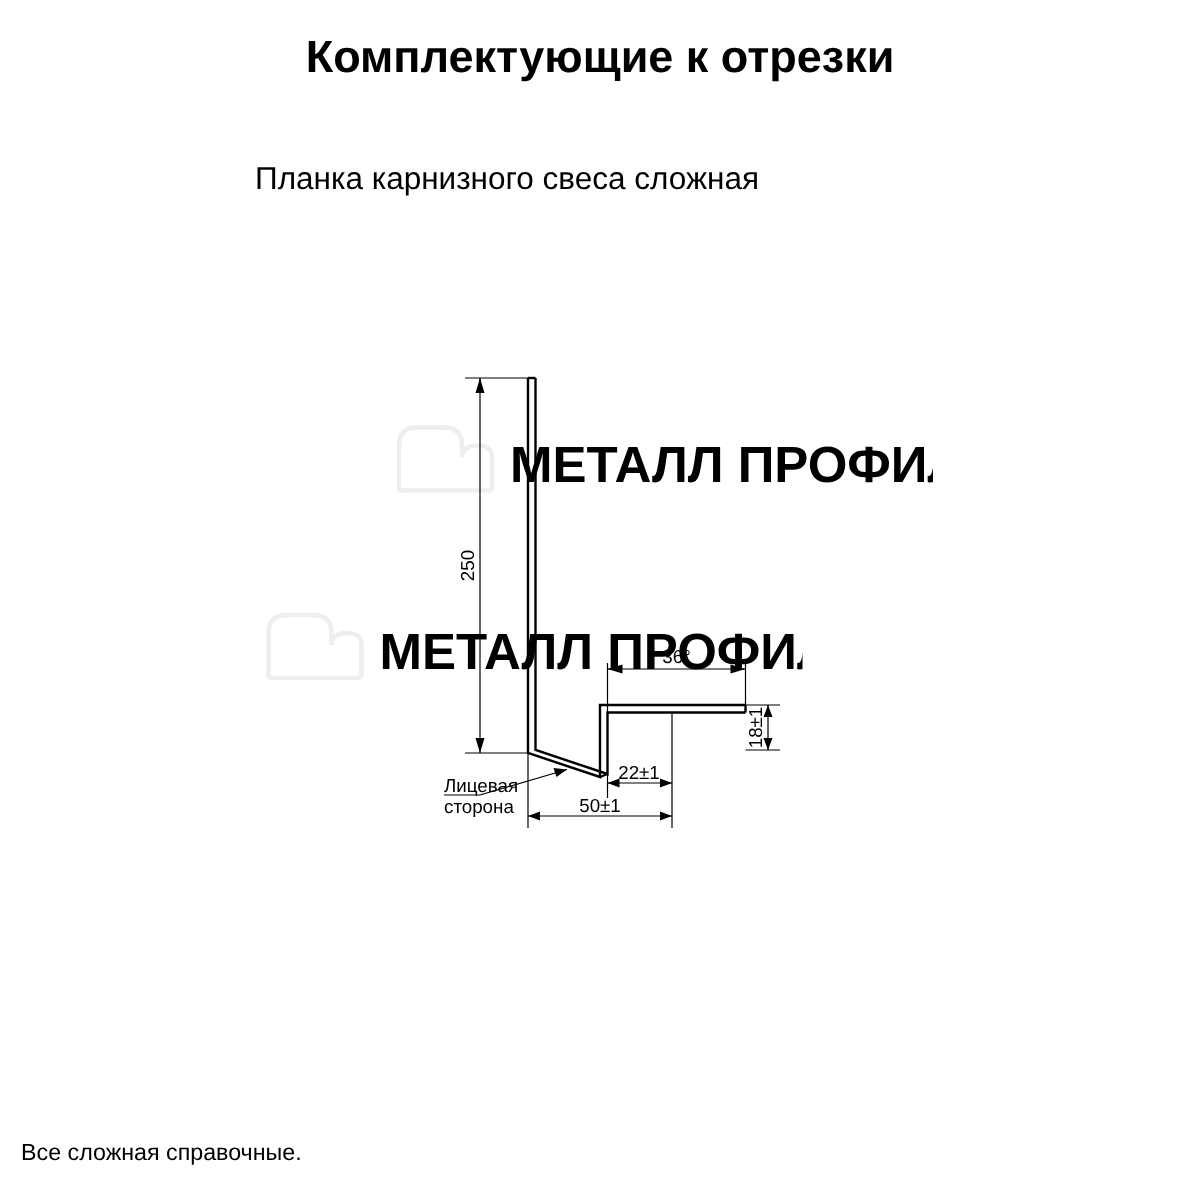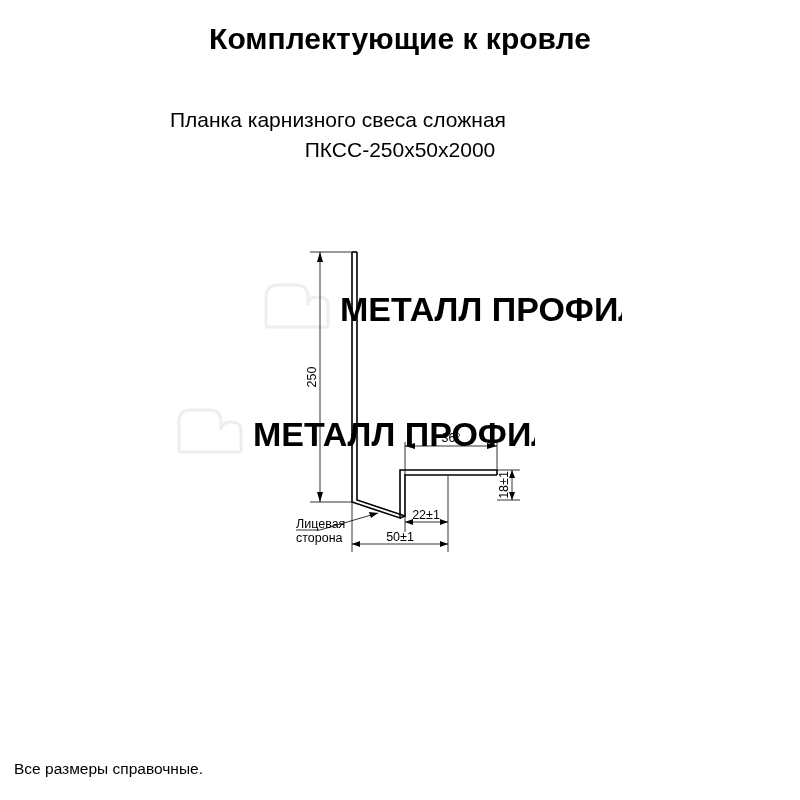--- a/index.html
+++ b/index.html
@@ -71,23 +71,22 @@
   text {
     font-family: "Liberation Sans", sans-serif;
     fill: #000000;
   }
 </style>
 </head>
 <body>
 
 <div class="page">
 
-  <div class="title">Комплектующие к кровле</div>
+  <div class="title">Комплектующие к отрезки</div>
   <div class="subtitle1">Планка карнизного свеса сложная</div>
-  <div class="subtitle2">ПКСС-250х50х2000</div>
 
   <div class="watermark wm1">
     <svg width="360" height="70" viewBox="0 0 360 70">
       <g fill="none" stroke="#f0eeec" stroke-width="3">
         <path d="M4 52 L4 22 Q4 10 16 10 L34 10 Q46 10 46 22 L46 30 Q46 22 56 22 Q66 22 66 30 L66 52"></path>
         <path d="M4 52 L66 52"></path>
       </g>
       <text x="78" y="46" font-size="34" font-weight="bold" fill="#f0eeec">МЕТАЛЛ ПРОФИЛЬ</text>
     </svg>
   </div>
@@ -157,16 +156,16 @@
       <line x1="320" y1="350" x2="378" y2="333" stroke="#000000" stroke-width="0.8"></line>
       <polygon points="378,333 369,332 371,338" fill="#000000"></polygon>
       <line x1="296" y1="350" x2="320" y2="350" stroke="#000000" stroke-width="0.8"></line>
       <text x="296" y="348" font-size="12.5">Лицевая</text>
       <text x="296" y="362" font-size="12.5">сторона</text>
 
     </svg>
   </div>
 
   <div class="footer">
-    <div>Все размеры справочные.</div>
+    <div>Все сложная справочные.</div>
   </div>
 
 </div>
 
 </body></html>

